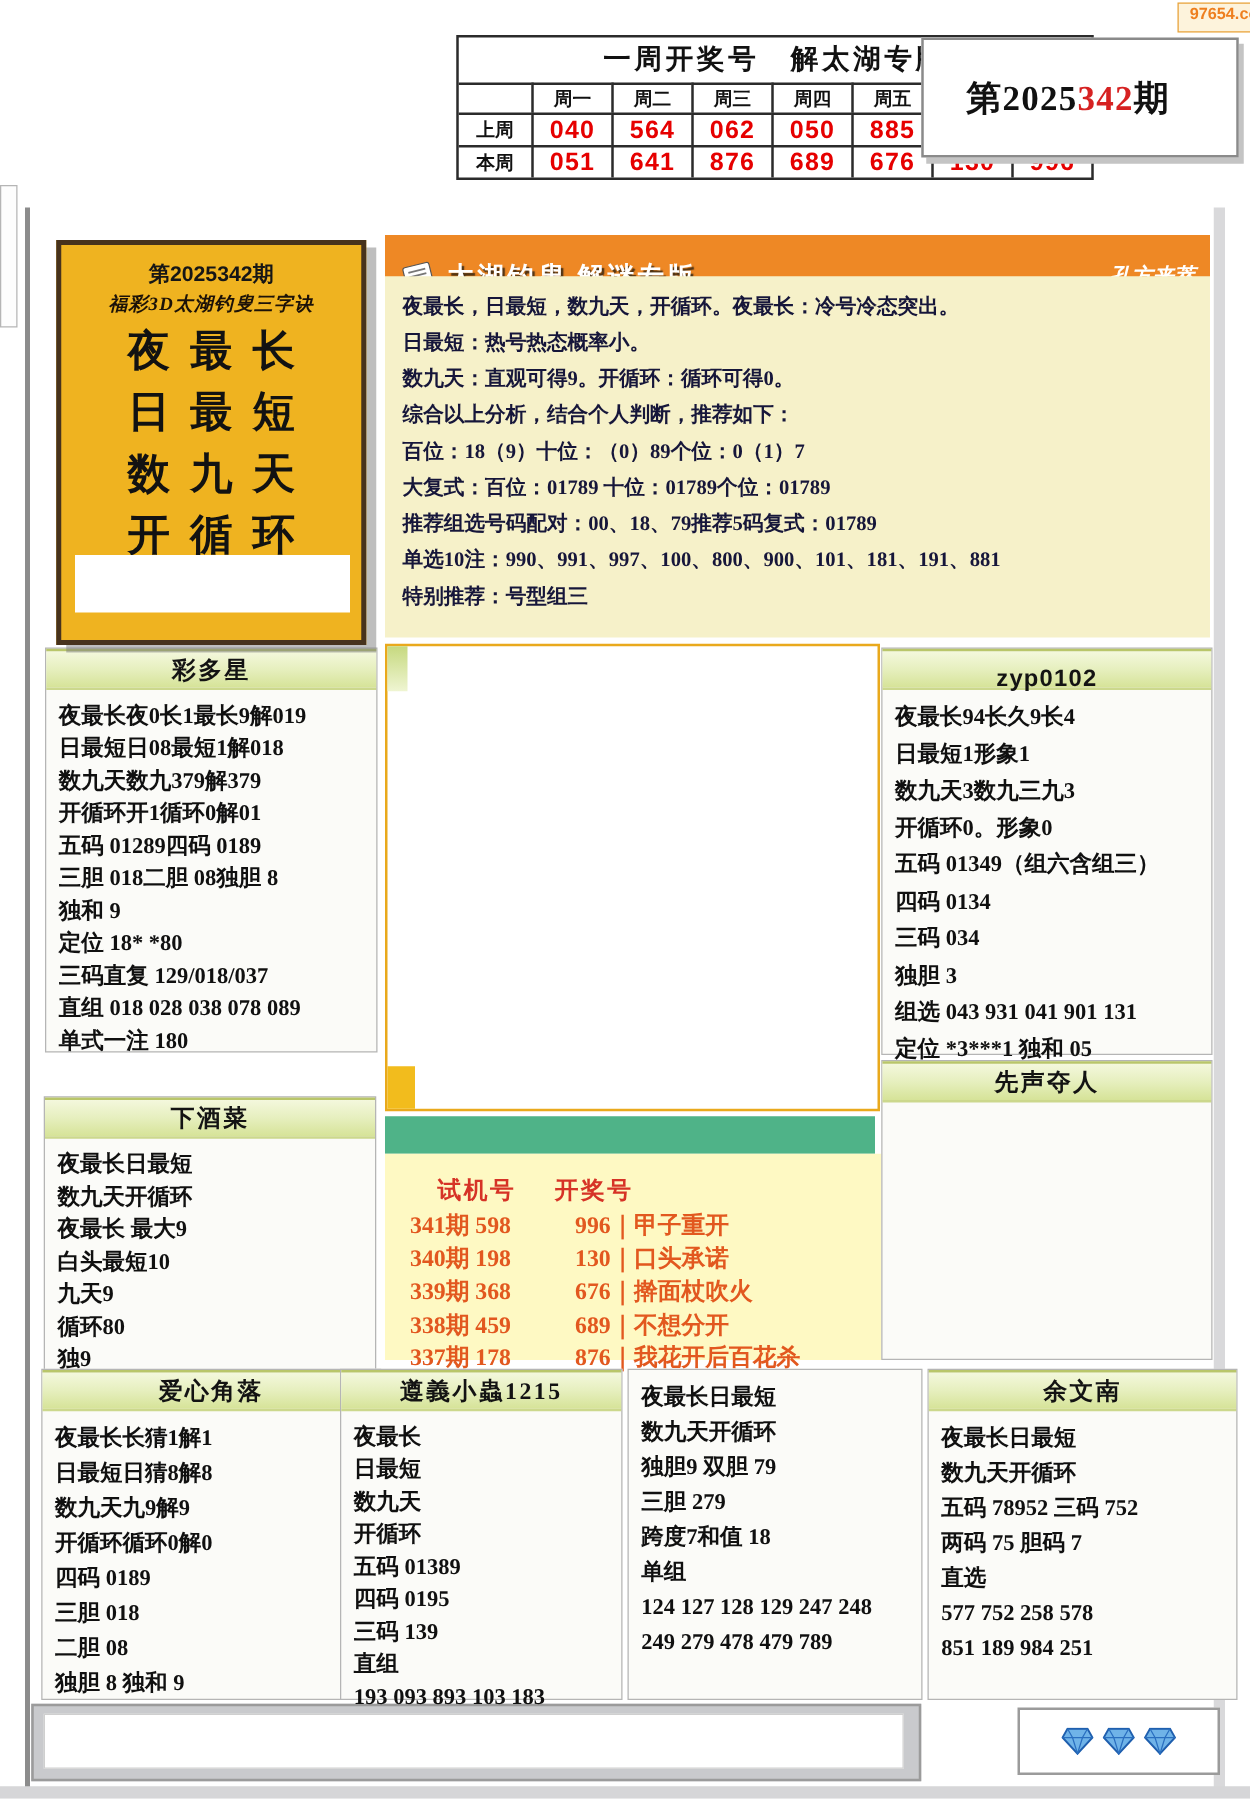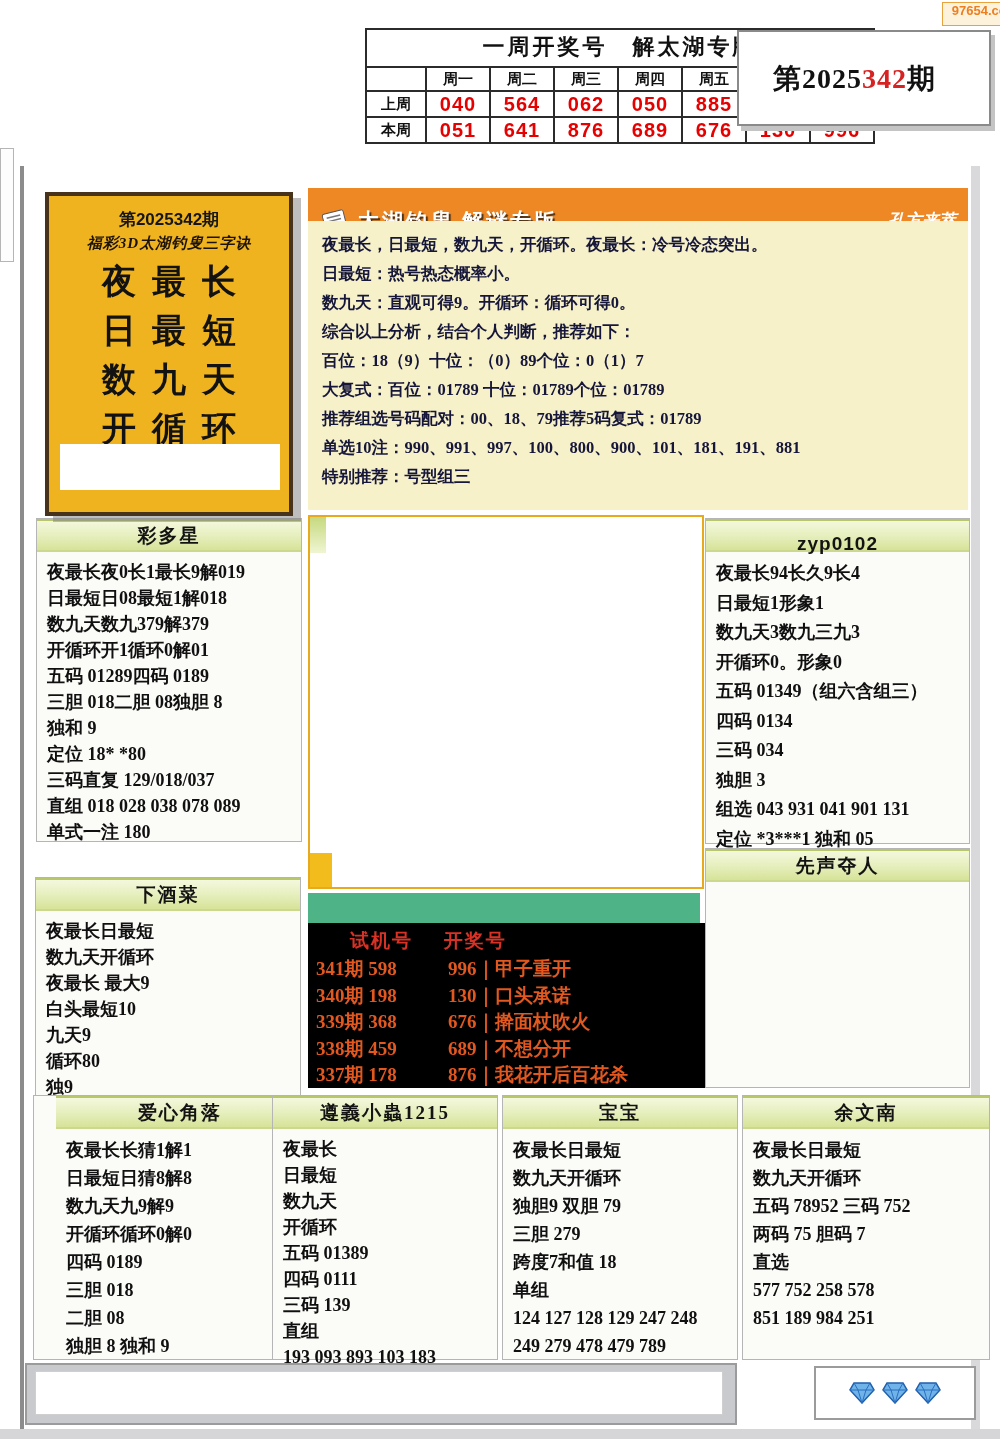--- a/index.html
+++ b/index.html
@@ -60,47 +60,47 @@
 
   
   .center-box{left:308px;top:515px;width:392px;height:370px;background:#fff;
     border:2px solid #e9a91c;z-index:1;}
   .center-green-tab{position:absolute;left:0;top:0;width:16px;height:36px;
     background:linear-gradient(180deg,#c6d97f,#eff5d2);}
   .center-gold-tab{position:absolute;left:0;bottom:0;width:22px;height:34px;background:#f2bc1d;}
 
   
   .teal-bar{left:308px;top:893px;width:392px;height:30px;background:#4fb388;}
-  .draws{left:308px;top:923px;width:400px;height:165px;background:#000000;padding-top:3px;
+  .draws{left:308px;top:923px;width:400px;height:165px;background:#fef9c3;padding-top:15px;
     box-sizing:border-box;}
   .draws-header{padding-left:42px;font-weight:bold;font-size:19px;color:#d63326;
     line-height:30px;letter-spacing:2px;}
   .dh-right{margin-left:24px;}
   .draw-row{display:flex;padding-left:8px;font-weight:bold;font-size:19px;color:#e2581f;
     line-height:26.5px;white-space:nowrap;}
-  .draw-left{width:132px;flex:0 0 auto;}
+  .draw-left{width:132px;flex:0 0 auto;margin-left:12px;}
 
   
   .panel{position:absolute;background:#fbfbf8;border:1px solid #b5b5b5;z-index:2;box-sizing:border-box;}
   .panel-header{height:29px;background:linear-gradient(180deg,#f4f8dd 0%,#e6efbe 50%,#d6e398 100%);
     border-top:2px solid #b9c66a;border-bottom:2px solid #ccd88d;
     display:flex;align-items:center;justify-content:center;}
   .panel-title{font-weight:bold;font-size:19px;letter-spacing:2px;color:#131313;}
   .panel-title.sans{font-family:"Liberation Sans",sans-serif;letter-spacing:1px;margin-top:16px;}
   .panel-body{padding:7px 4px 0 10px;}
   .p-line{font-weight:bold;font-size:18px;line-height:27px;color:#101010;white-space:nowrap;}
   .lh26 .p-line{line-height:26px;}
   .lh28 .p-line{line-height:28px;}
   .lh29 .p-line{line-height:29.5px;}
 
   #panel-cdx{left:36px;top:518px;width:266px;height:324px;}
   #panel-xjc{left:35px;top:845px;width:266px;height:240px;margin-top:32px;}
   #panel-zyp{left:705px;top:518px;width:265px;height:326px;}
   #panel-xsd{left:705px;top:848px;width:265px;height:240px;}
-  #panel-axjl{left:33px;top:1095px;width:272px;height:265px;padding-left:22px;}
+  #panel-axjl{left:33px;top:1095px;width:272px;height:265px;}
   #panel-zyxc{left:272px;top:1095px;width:226px;height:265px;}
   #panel-bb{left:502px;top:1095px;width:236px;height:265px;}
   #panel-ywn{left:742px;top:1095px;width:248px;height:265px;}
 
   
   .bottom-band{left:25px;top:1363px;width:712px;height:62px;background:#c9cacd;
     border:2px solid #9b9b9b;box-sizing:border-box;}
   .footer-input{position:absolute;left:8px;top:6px;width:688px;height:44px;background:#fff;
     border:1px solid #cfcfcf;box-sizing:border-box;font:16px "Liberation Sans",sans-serif;padding:0 8px;}
   .diamond-box{left:814px;top:1366px;width:162px;height:54px;background:#fff;
@@ -305,31 +305,28 @@
 <div class="panel" id="panel-zyxc">
   <div class="panel-header">
     <span class="panel-title">遵義小蟲1215</span>
   </div>
   <div class="panel-body lh26">
       <div class="p-line">夜最长</div>
       <div class="p-line">日最短</div>
       <div class="p-line">数九天</div>
       <div class="p-line">开循环</div>
       <div class="p-line">五码 01389</div>
-      <div class="p-line">四码 0111</div>
+      <div class="p-line">四码 0195</div>
       <div class="p-line">三码 139</div>
       <div class="p-line">直组</div>
       <div class="p-line">193 093 893 103 183</div>
     </div>
 </div>
 
 <div class="panel" id="panel-bb">
-  <div class="panel-header">
-    <span class="panel-title">宝宝</span>
-  </div>
   <div class="panel-body lh28">
       <div class="p-line">夜最长日最短</div>
       <div class="p-line">数九天开循环</div>
       <div class="p-line">独胆9 双胆 79</div>
       <div class="p-line">三胆 279</div>
       <div class="p-line">跨度7和值 18</div>
       <div class="p-line">单组</div>
       <div class="p-line">124 127 128 129 247 248</div>
       <div class="p-line">249 279 478 479 789</div>
     </div>

